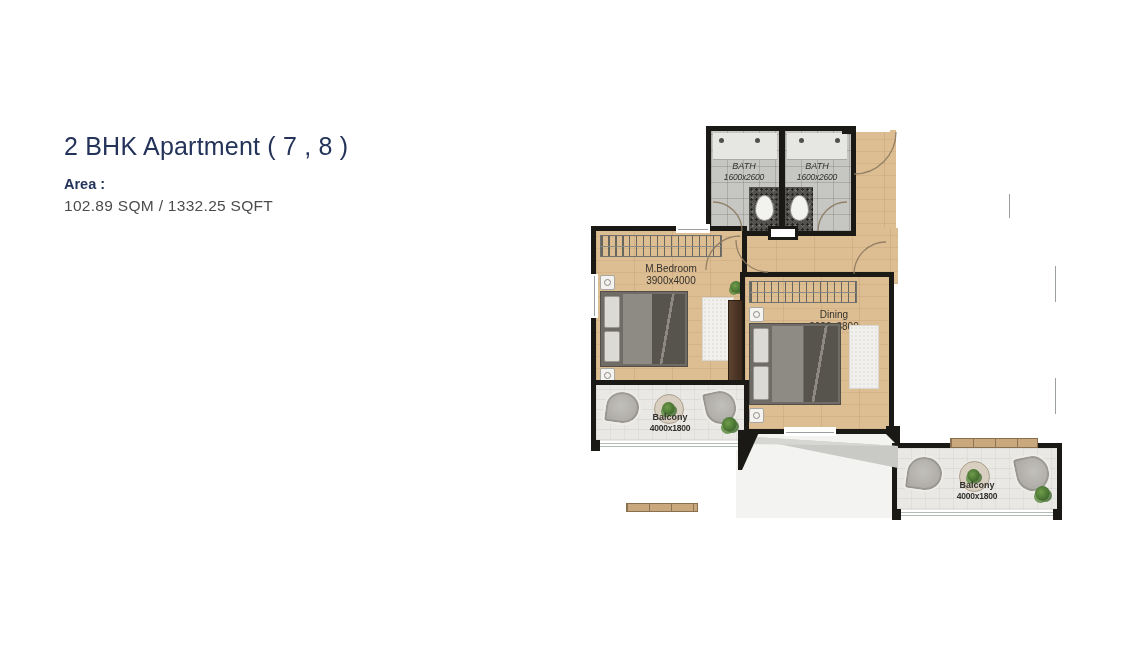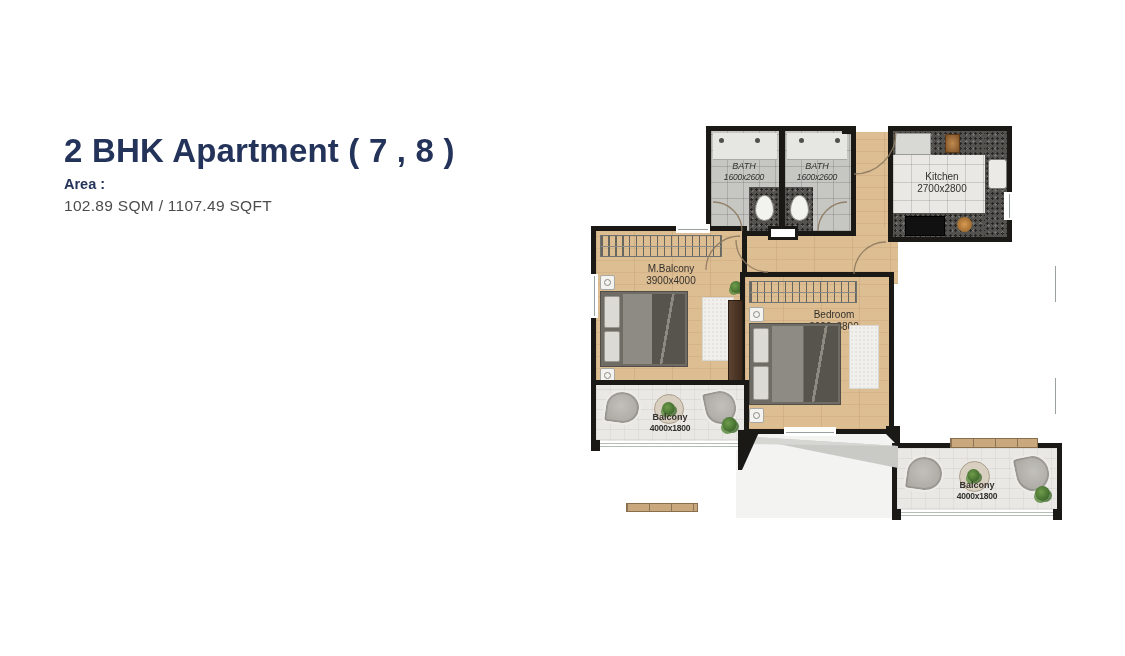--- a/index.html
+++ b/index.html
@@ -1,20 +1,20 @@
 <!DOCTYPE html>
 <html><head>
 <meta charset="utf-8">
 <style>
   html,body{margin:0;padding:0;background:#fff;}
   .screen{position:relative;width:1125px;height:656px;background:#ffffff;overflow:hidden;
           font-family:"Liberation Sans",sans-serif;}
   .abs{position:absolute;}
   
-  .title{left:64px;top:132px;font-size:33px;font-weight:bold;color:#24335a;letter-spacing:.2px;}
+  .title{left:64px;top:132px;font-size:25px;font-weight:normal;color:#24335a;letter-spacing:.2px;}
   .area-label{left:64px;top:176px;font-size:14.5px;font-weight:bold;color:#24335a;}
   .area-value{left:64px;top:197px;font-size:15.5px;color:#4c4c4c;letter-spacing:.3px;}
   
   .plan{left:588px;top:124px;width:478px;height:400px;}
   .wood{background-color:#ddbd92;
         background-image:repeating-linear-gradient(0deg,rgba(139,94,52,.10) 0 1px,transparent 1px 12px),
                          repeating-linear-gradient(90deg,rgba(139,94,52,.13) 0 1px,transparent 1px 38px);}
   .room{position:absolute;border:5px solid #1a1916;box-sizing:border-box;}
   .noborderb{border-bottom:none;font-weight:bold;}
   .tile{background-color:#c6c6c3;
@@ -70,21 +70,21 @@
   .sofa:after{content:"";position:absolute;left:2px;bottom:6px;width:10px;height:10px;background:#f0efec;transform:rotate(-12deg);box-shadow:0 1px 2px rgba(0,0,0,.3);}
   .shadowbase{position:absolute;background:#f3f3f1;}
 </style>
 </head>
 <body>
 
 <div class="screen">
 
   <div class="abs title">2 BHK Apartment ( 7 , 8 )</div>
   <div class="abs area-label">Area :</div>
-  <div class="abs area-value">102.89 SQM / 1107.49 SQFT</div>
+  <div class="abs area-value">102.89 SQM / 1332.25 SQFT</div>
 
   <div class="abs plan">
 
     <div class="abs wood" style="left:258px;top:6px;width:50px;height:106px;"></div>
     <div class="abs wood" style="left:150px;top:104px;width:160px;height:56px;"></div>
 
     <div class="shadowbase" style="left:148px;top:306px;width:162px;height:88px;"></div>
 
     <div class="room tile" style="left:118px;top:2px;width:78px;height:110px;">
       <div class="abs" style="left:2px;top:2px;width:64px;height:26px;background:#e6e6e2;border-bottom:1px solid #a9a9a5;"></div>
@@ -106,59 +106,45 @@
       <div class="toilet" style="left:5px;top:64px;width:17px;height:24px;"></div>
       <div class="rlabel lab9" style="left:0;top:30px;width:64px;">
         <span class="l1">BATH</span>
         <span class="l2">1600x2600</span>
       </div>
     </div>
 
     <div class="abs" style="left:254px;top:2px;width:14px;height:8px;background:#1a1916;"></div>
     <div class="abs" style="left:268px;top:0;width:34px;height:8px;background:#fff;"></div>
 
-    <div class="room marble" style="left:300px;top:2px;width:124px;height:116px;">
-      <div class="abs counter" style="left:0;top:0;width:114px;height:24px;"></div>
-      <div class="abs" style="left:2px;top:2px;width:34px;height:20px;background:#d8d8d5;border:1px solid #9a9a96;"></div>
-      <div class="abs" style="left:52px;top:3px;width:13px;height:17px;background:radial-gradient(#c08a4f,#7c5026);border:1px solid #5d3a1a;"></div>
-      <div class="abs counter" style="left:92px;top:0;width:22px;height:106px;"></div>
-      <div class="sink" style="left:95px;top:28px;width:17px;height:28px;"></div>
-      <div class="abs counter" style="left:0;top:82px;width:92px;height:24px;"></div>
-      <div class="abs" style="left:12px;top:85px;width:38px;height:18px;background:#111;border:1px solid #000;"></div>
-      <div class="abs" style="left:64px;top:86px;width:15px;height:15px;border-radius:50%;background:radial-gradient(#d89a52,#8a5a22);"></div>
-      <div class="rlabel lab10" style="left:6px;top:40px;width:86px;">
-        <span class="l1">Kitchen</span>
-        <span class="l2">2700x2800</span>
-      </div>
-    </div>
 
     <div class="room wood" style="left:3px;top:102px;width:156px;height:160px;">
       <div class="wardrobe" style="left:4px;top:4px;width:122px;height:22px;"></div>
       <div class="rlabel lab10" style="left:10px;top:32px;width:130px;">
-        <span class="l1">M.Balcony</span>
+        <span class="l1">M.Bedroom</span>
         <span class="l2">3900x4000</span>
       </div>
       <div class="nstand" style="left:4px;top:44px;"></div>
       <div class="bed" style="left:4px;top:60px;width:88px;height:76px;">
         <div class="pillows">
             <div></div>
             <div></div>
           </div>
         <div class="duvet"></div>
         <div class="throw"></div>
       </div>
       <div class="nstand" style="left:4px;top:137px;"></div>
       <div class="rug" style="left:106px;top:66px;width:30px;height:62px;"></div>
       <div class="plant" style="left:134px;top:50px;width:12px;height:12px;"></div>
     </div>
 
     <div class="room wood" style="left:152px;top:148px;width:154px;height:162px;">
       <div class="wardrobe" style="left:4px;top:4px;width:108px;height:22px;"></div>
       <div class="rlabel lab10" style="left:34px;top:32px;width:110px;">
-        <span class="l1">Bedroom</span>
+        <span class="l1">Dining</span>
         <span class="l2">3900x3800</span>
       </div>
       <div class="nstand" style="left:4px;top:30px;"></div>
       <div class="bed" style="left:4px;top:46px;width:92px;height:82px;">
         <div class="pillows">
             <div></div>
             <div></div>
           </div>
         <div class="duvet"></div>
         <div class="throw"></div>

